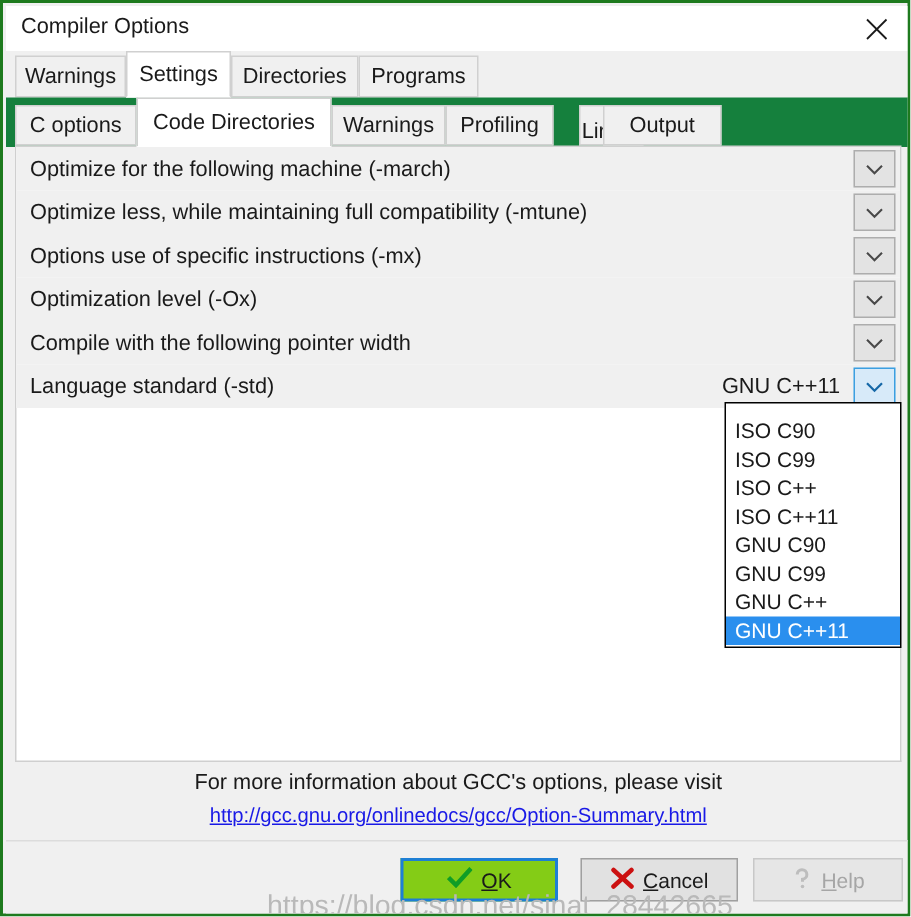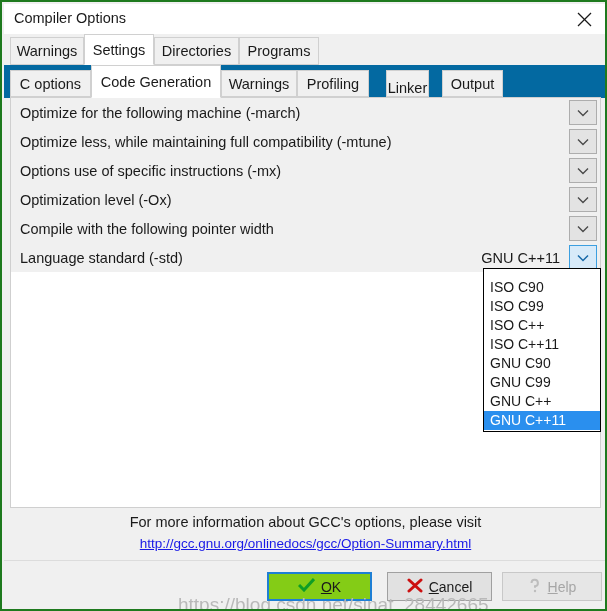--- a/index.html
+++ b/index.html
@@ -75,21 +75,21 @@
 
   
   .tab-o { top: 3px; height: 28px; }
   .tab-o.selected { top: 0px; height: 31px; }
 
   
   .tabstrip-inner {
     position: absolute;
     left: 2px; top: 63px;
     width: 603px; height: 33px;
-    background: #0369a1;
+    background: #15803d;
   }
   .tab-i { top: 5px; height: 27px; }
   .tab-i.selected { top: 0px; height: 33px; }
   .inner-underline {
     position: absolute;
     left: 0; bottom: 0;
     height: 1px;
     background: #d0d0d0;
   }
 
@@ -274,32 +274,32 @@
       <span>Programs</span>
     </div>
   </div>
 
   <div class="tabstrip-inner">
     <div class="inner-underline" style="left:6px;width:591px;"></div>
     <div class="tab tab-i" style="left:6px;width:81px;">
       <span>C options</span>
     </div>
     <div class="tab tab-i selected" style="left:87px;width:130px;">
-      <span>Code Generation</span>
+      <span>Code Directories</span>
     </div>
     <div class="tab tab-i" style="left:217px;width:76px;">
       <span>Warnings</span>
     </div>
     <div class="tab tab-i" style="left:293px;width:72px;">
       <span>Profiling</span>
     </div>
     <div class="tab tab-i" style="left:382px;width:43px;align-items:flex-end;">
       <span>Linker</span>
     </div>
-    <div class="tab tab-i" style="left:438px;width:61px;">
+    <div class="tab tab-i" style="left:398px;width:79px;">
       <span>Output</span>
     </div>
   </div>
 
   <div class="panel">
     <div class="optlist">
 
       <div class="optrow">
         <span class="label">Optimize for the following machine (-march)</span>
         <span class="value"></span>

